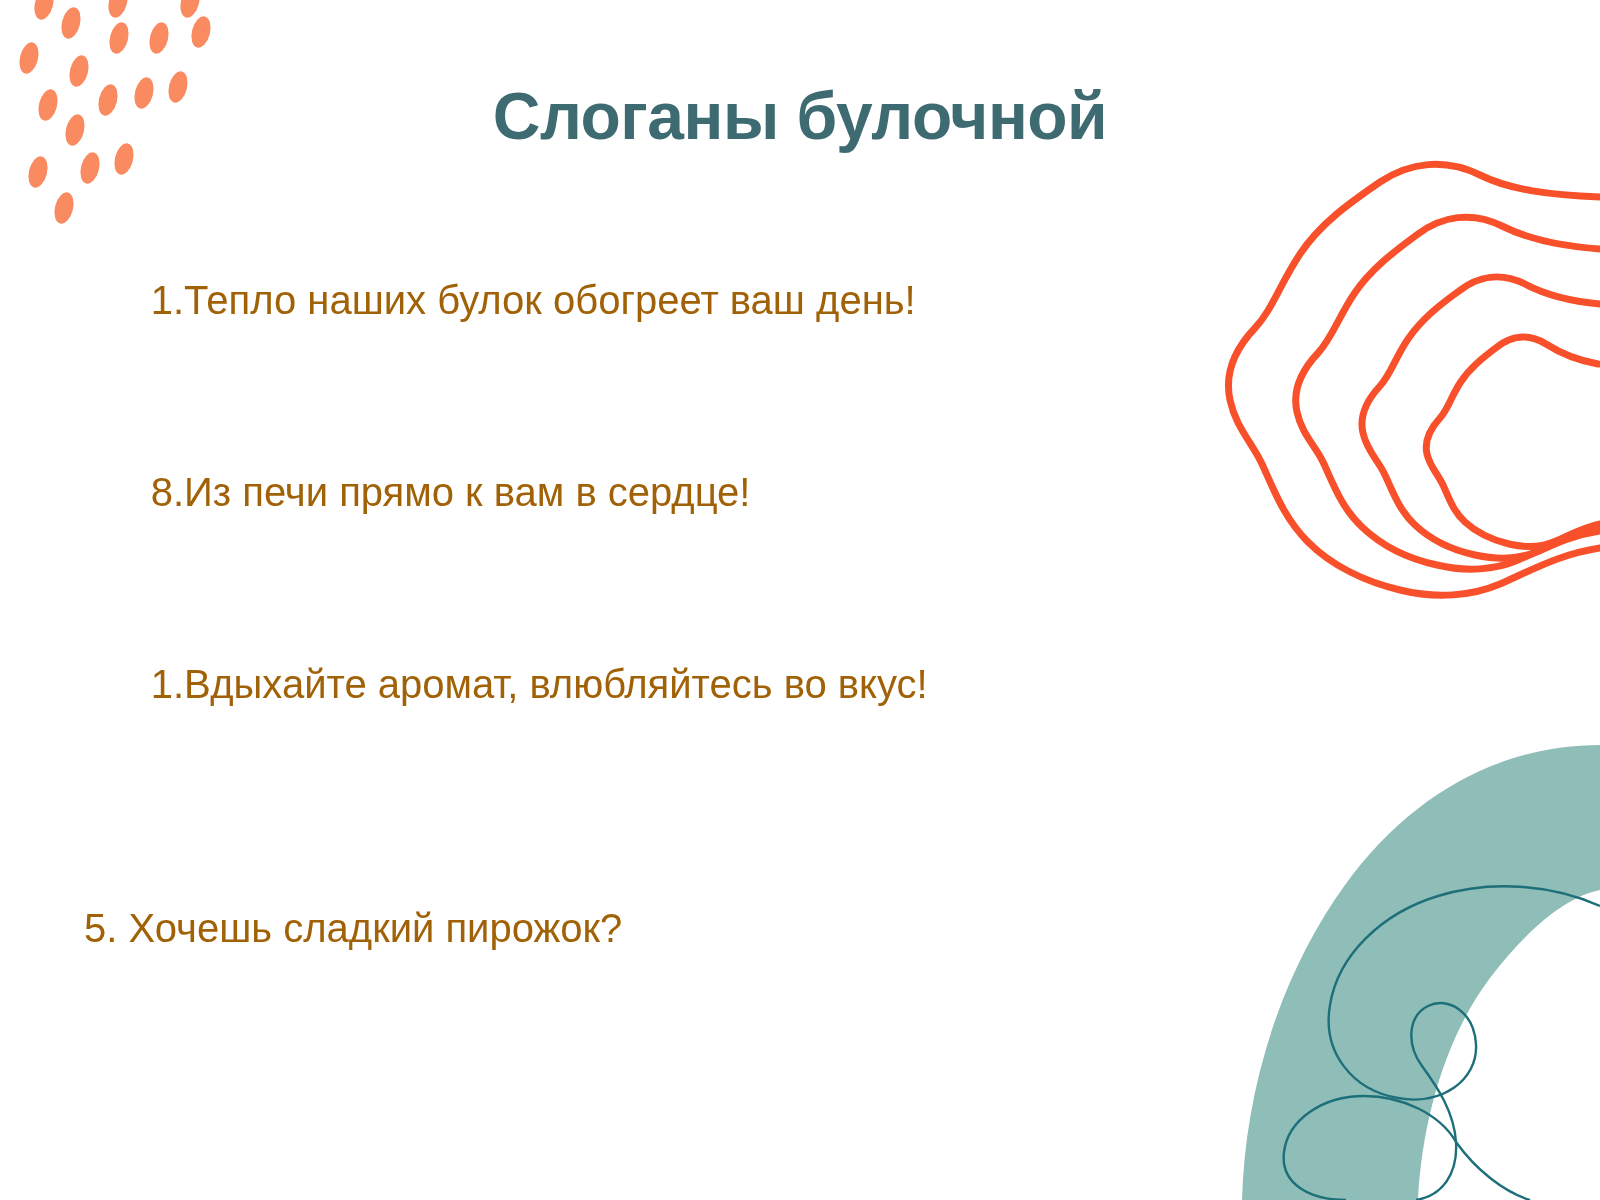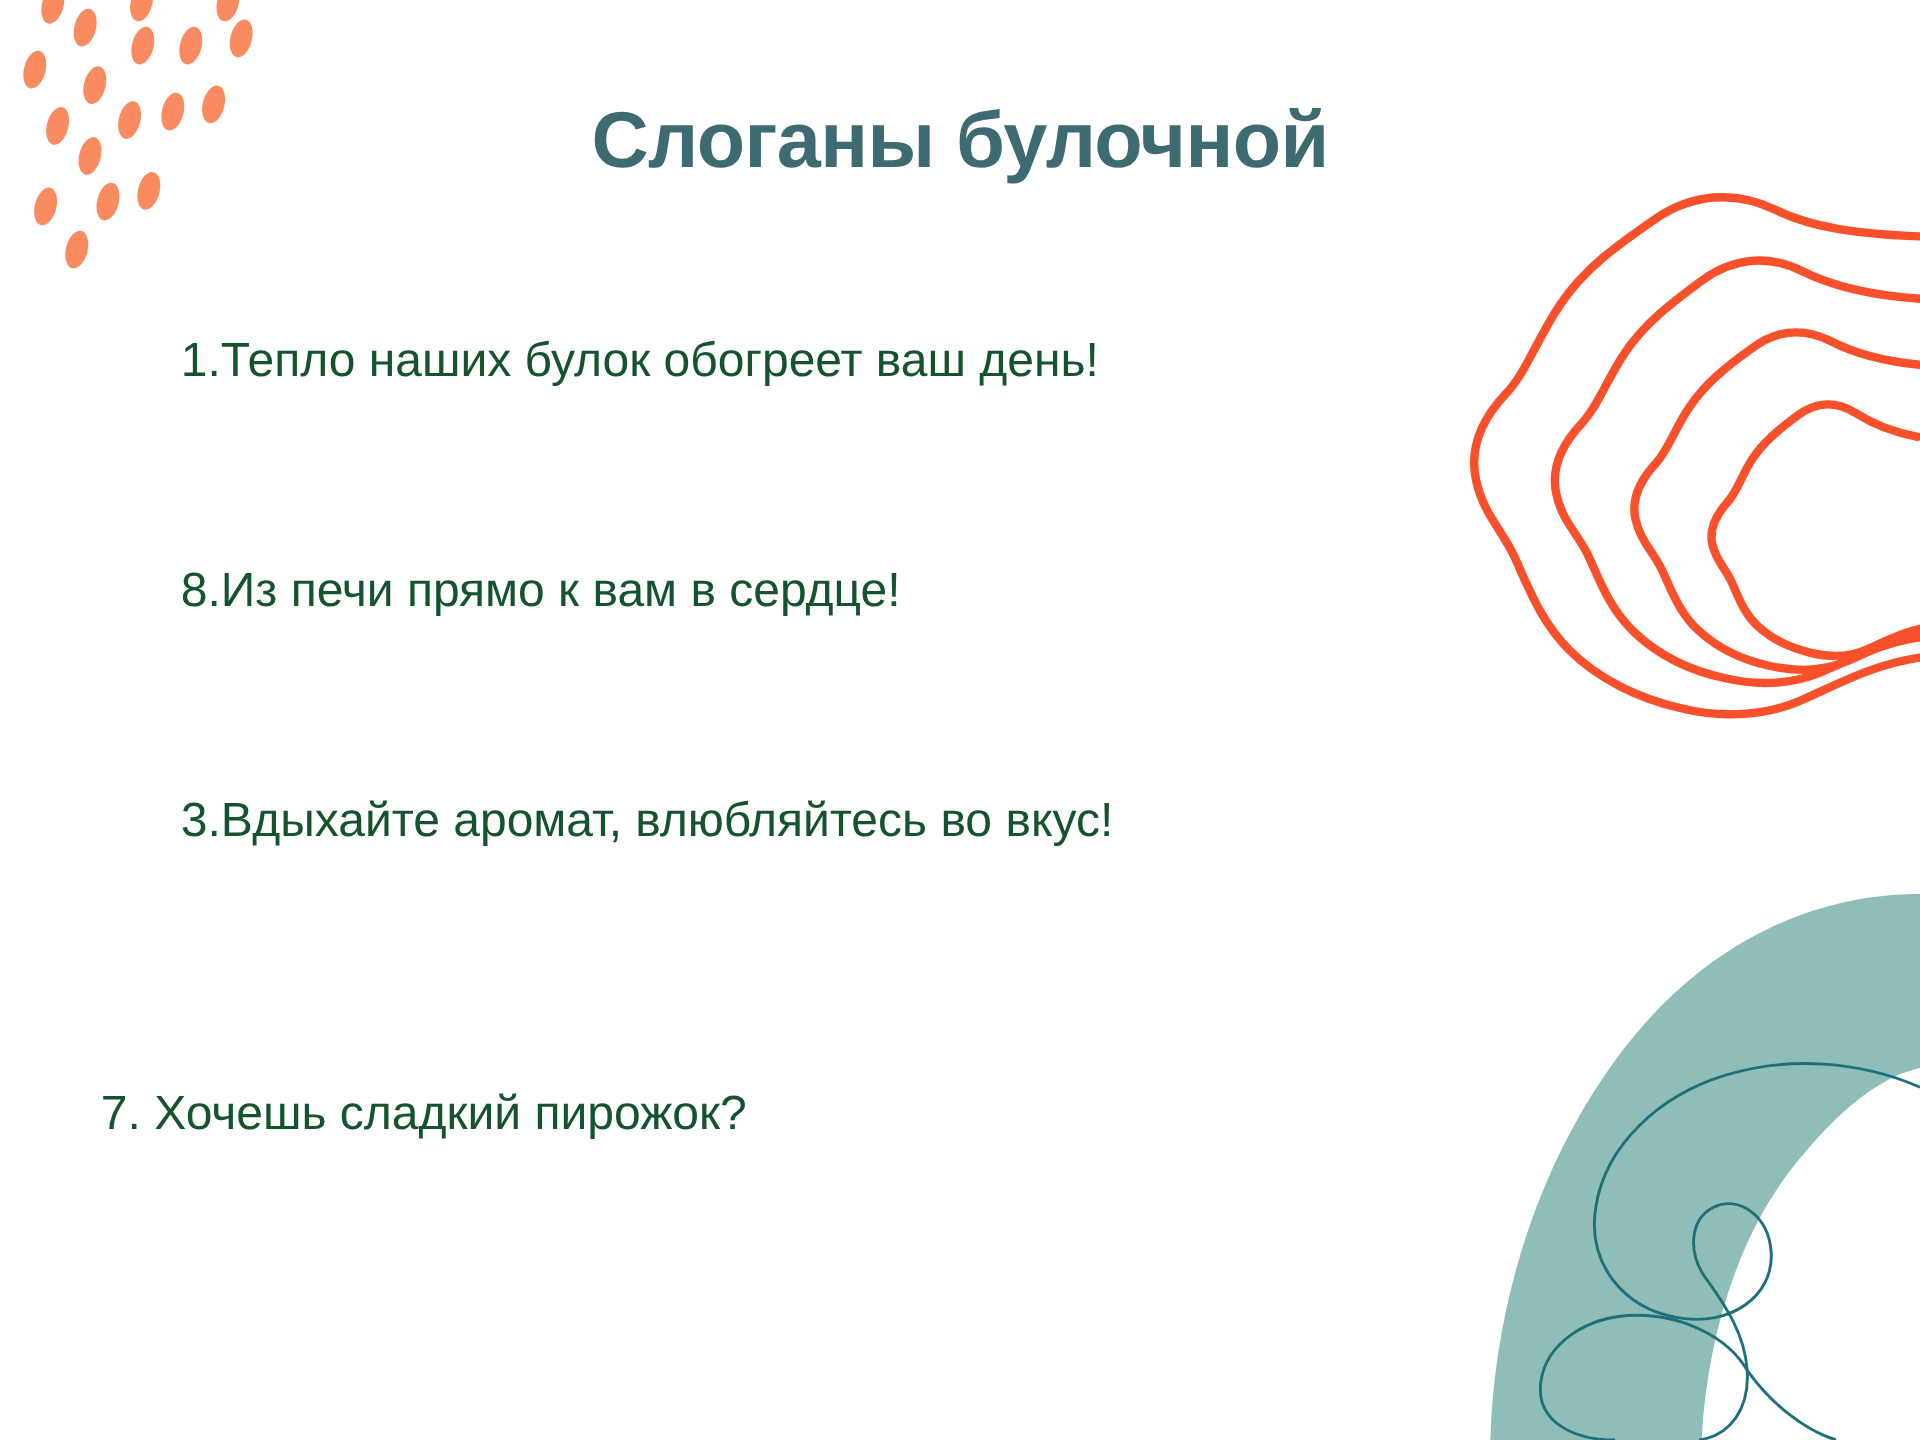--- a/index.html
+++ b/index.html
@@ -61,21 +61,21 @@
 
   
   .slogans {
     position: absolute;
     left: 84px;
     top: 222px;
     width: 1080px;
   }
 
   .slogan {
-    color: #14532d;
+    color: #a16207;
     font-size: 40px;
     line-height: 1.30;
     font-weight: 400;
     white-space: pre;
   }
   .slogan.single {
     margin-bottom: 36px;
   }
   .slogan.verse {
     margin-bottom: 36px;
@@ -186,26 +186,26 @@
 
     <div class="slogan single">
       <span class="vline">1.Тепло наших булок обогреет ваш день!</span>
     </div>
 
     <div class="slogan single">
       <span class="vline">8.Из печи прямо к вам в сердце!</span>
     </div>
 
     <div class="slogan single">
-      <span class="vline">3.Вдыхайте аромат, влюбляйтесь во вкус!</span>
+      <span class="vline">1.Вдыхайте аромат, влюбляйтесь во вкус!</span>
     </div>
 
 
     <div class="slogan verse">
-      <span class="vline">7. Хочешь сладкий пирожок?</span>
+      <span class="vline">5. Хочешь сладкий пирожок?</span>
       
       
       
     </div>
 
   </div>
 
 </div>
 
 </body></html>

